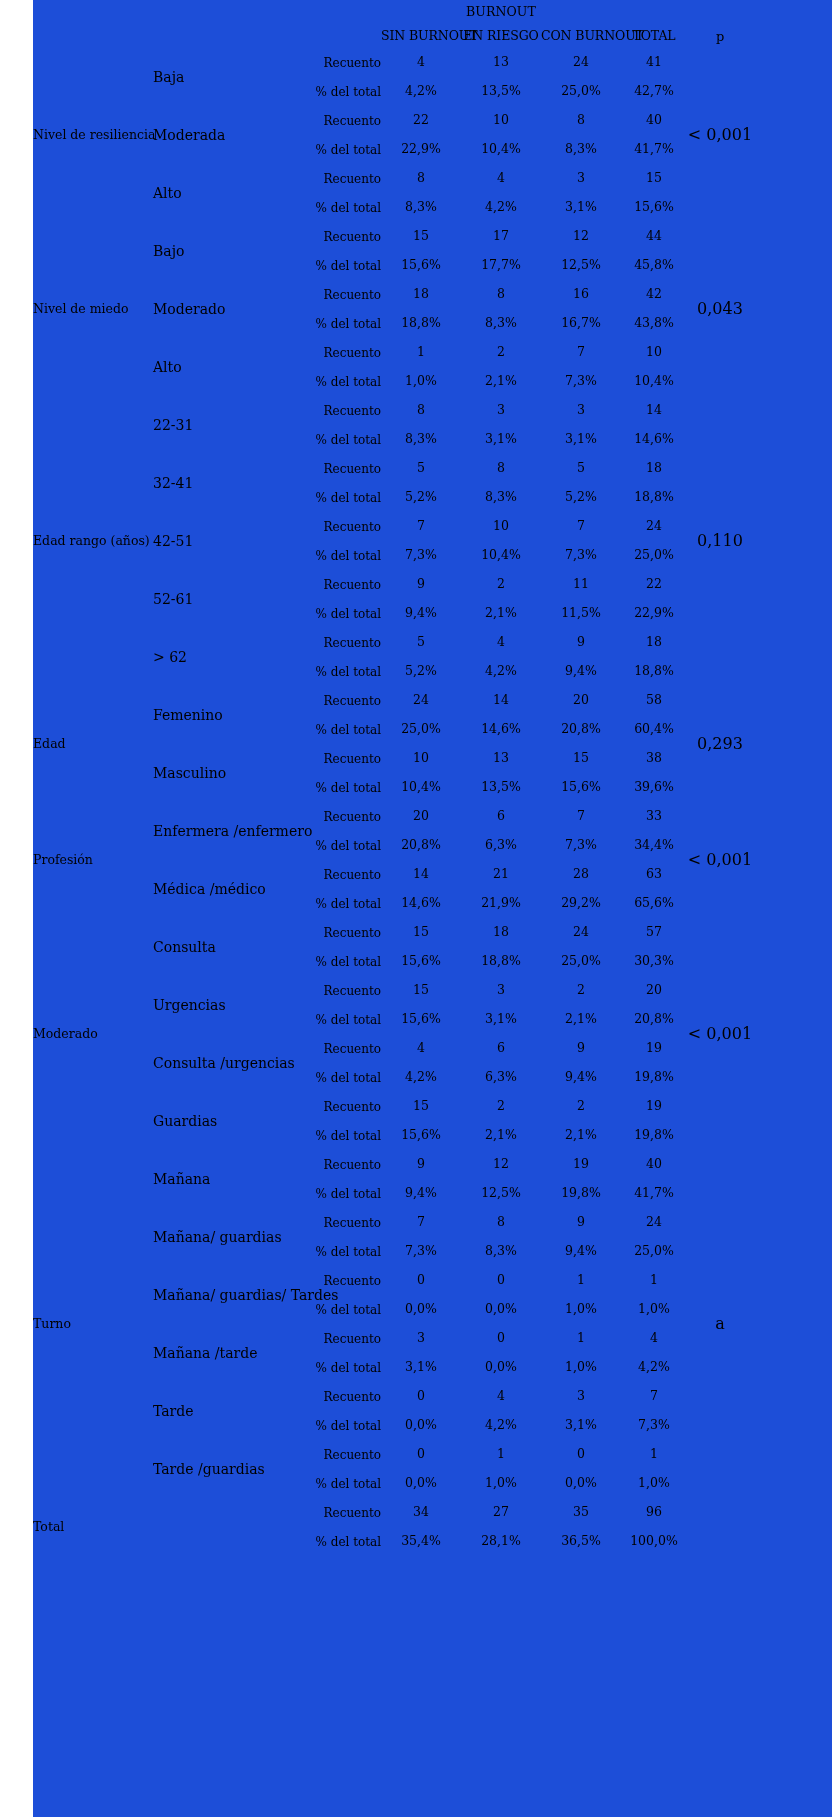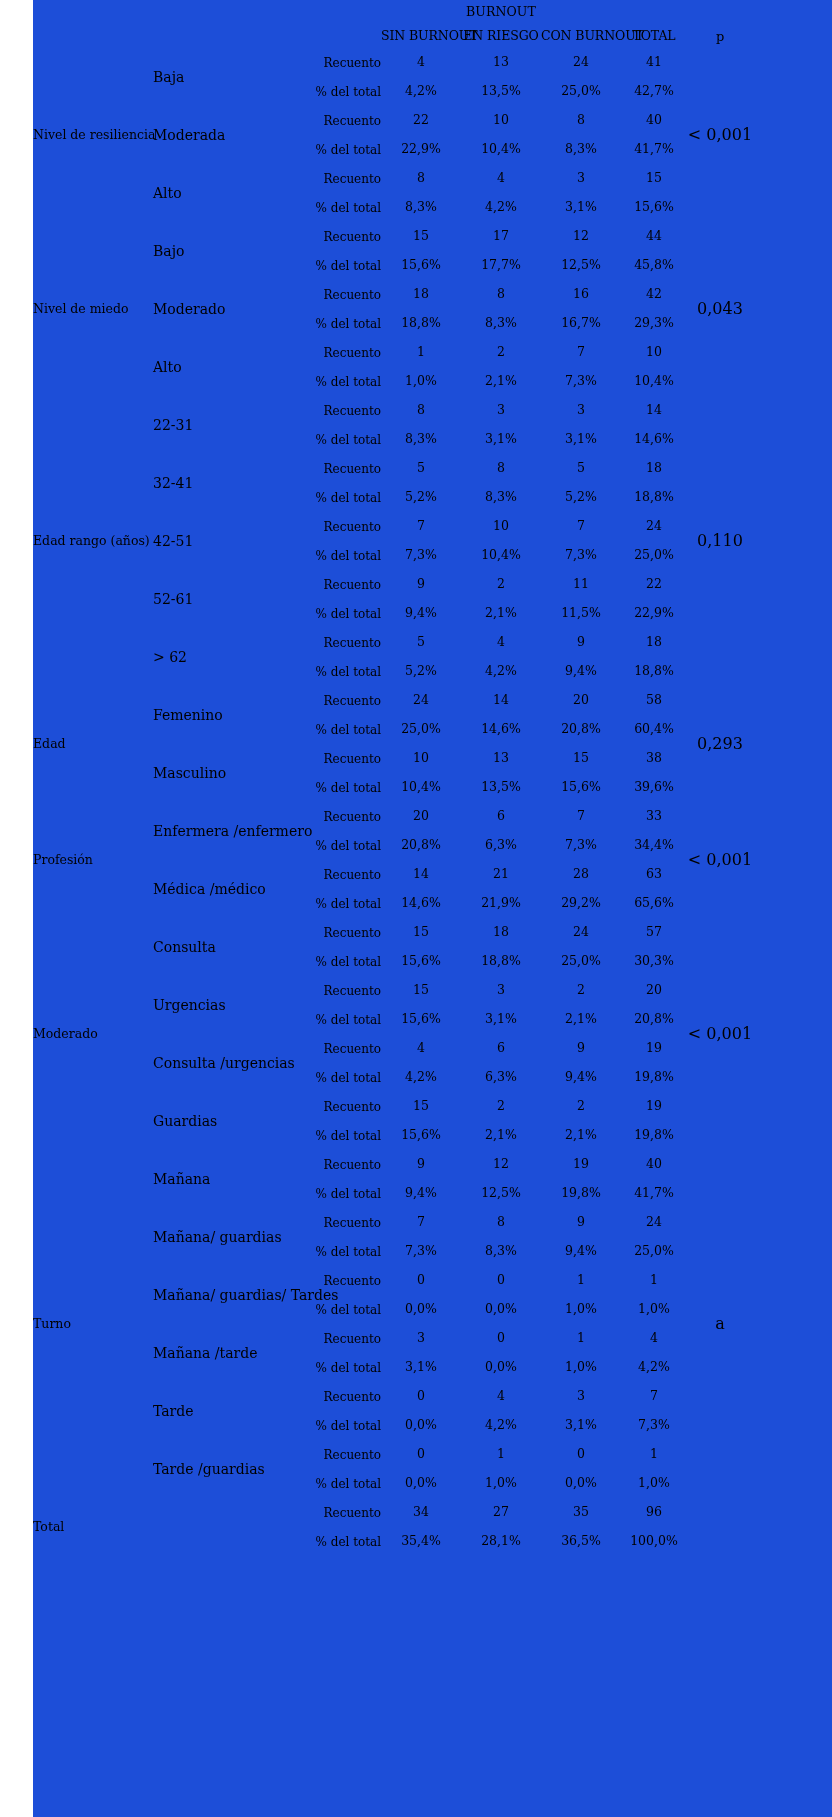--- a/index.html
+++ b/index.html
@@ -208,21 +208,21 @@
           <td class="cell-num">18</td>
           <td class="cell-num">8</td>
           <td class="cell-num">16</td>
           <td class="cell-num">42</td>
         </tr>
         <tr class="datarow">
           <td class="cell-stat">% del total</td>
           <td class="cell-num">18,8%</td>
           <td class="cell-num">8,3%</td>
           <td class="cell-num">16,7%</td>
-          <td class="cell-num">29,3%</td>
+          <td class="cell-num">43,8%</td>
         </tr>
         <tr class="datarow">
           <td class="cell-cat" rowspan="2">Alto</td>
           <td class="cell-stat">Recuento</td>
           <td class="cell-num">1</td>
           <td class="cell-num">2</td>
           <td class="cell-num">7</td>
           <td class="cell-num">10</td>
         </tr>
         <tr class="datarow">

